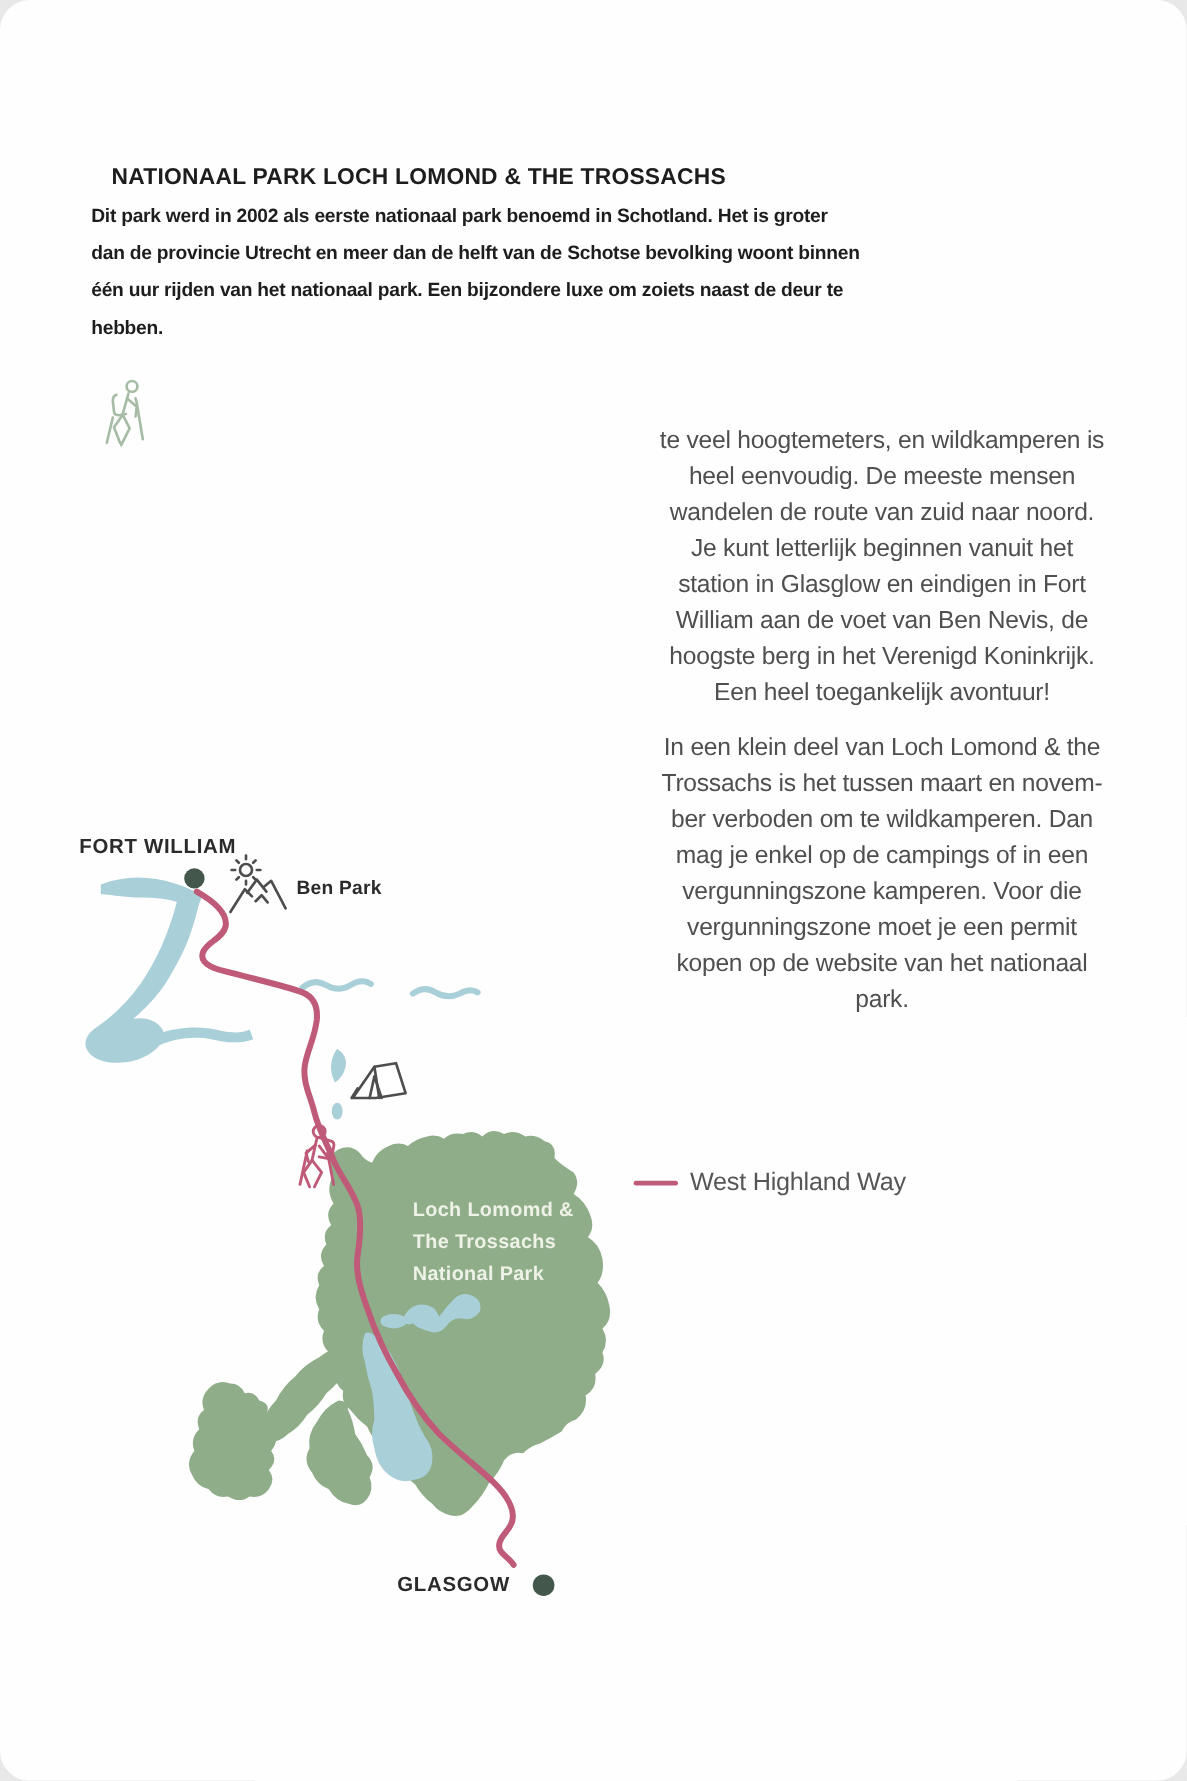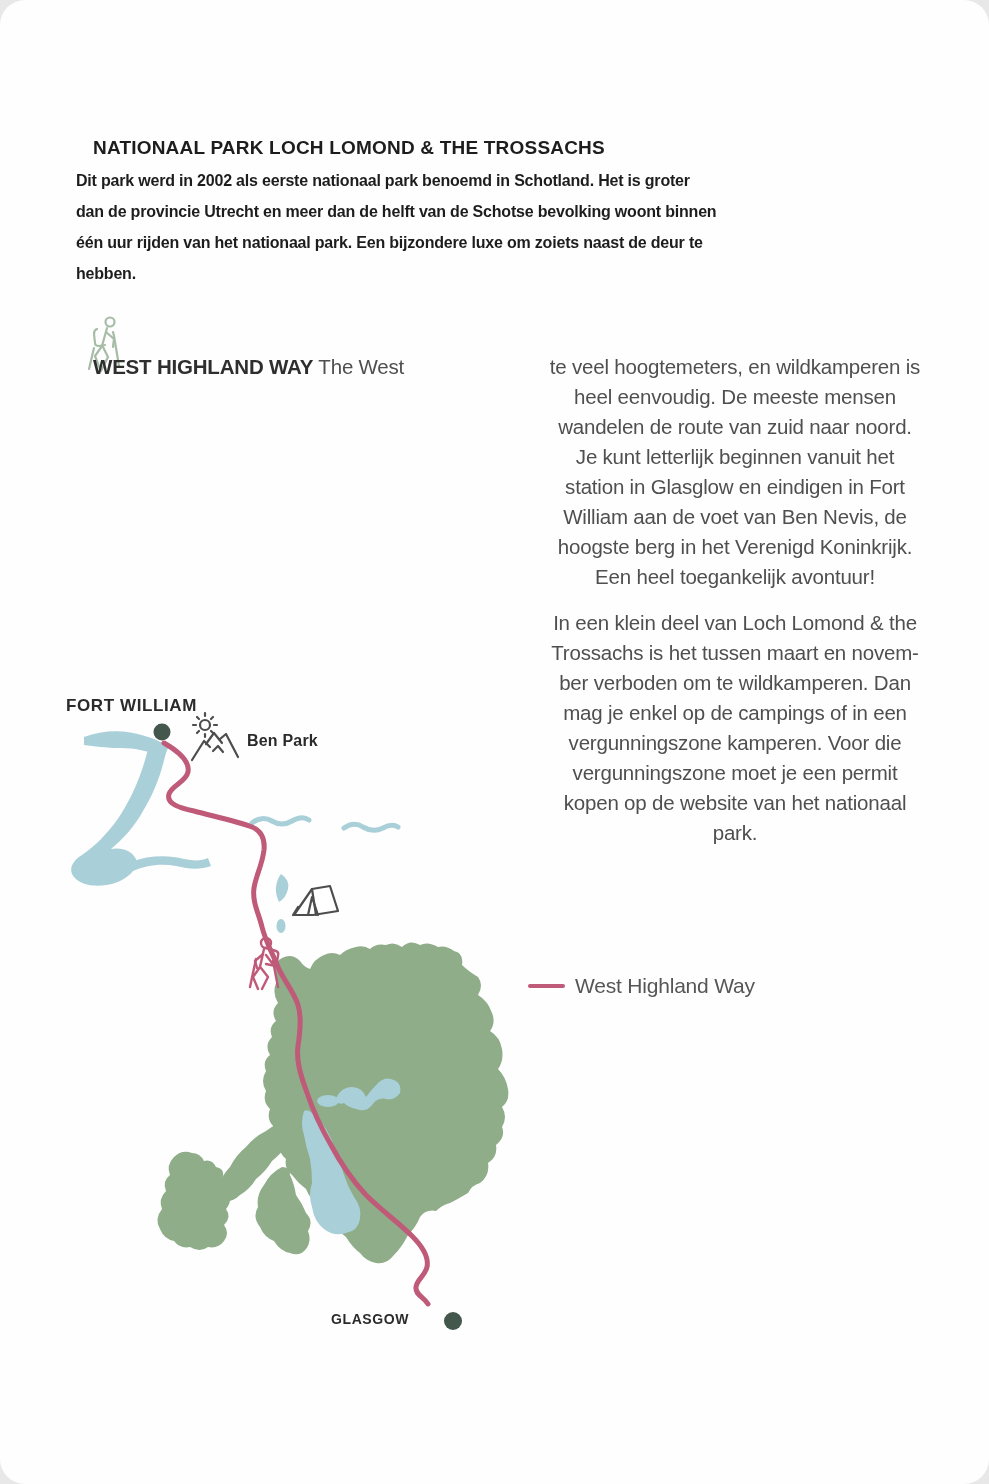--- a/index.html
+++ b/index.html
@@ -50,21 +50,21 @@
   .para2 { margin-top:16px; }
   .walker-icon-wrap { left:85px; top:316px; width:42px; height:58px; }
 
   
   .map-label {
     font-weight:bold; color:var(--label-ink);
     letter-spacing:0.6px; white-space:nowrap;
   }
   .lbl-fortwilliam { left:66px;  top:696px;  font-size:17px; }
   .lbl-bennevis    { left:247px; top:732px;  font-size:16px; letter-spacing:0.2px; }
-  .lbl-glasgow     { left:331px; top:1311px; font-size:14px; }
+  .lbl-glasgow     { left:331px; top:1311px; font-size:17px; }
   .lbl-park {
     left:344px; top:995px;
     font-size:16.5px; font-weight:bold; color:var(--park-label-text);
     line-height:27px; letter-spacing:0.3px; white-space:nowrap;
   }
 
   
   .legend { left:528px; top:974px; display:flex; align-items:center; }
   .legend-line {
     width:37px; height:4px; border-radius:2px;
@@ -105,22 +105,20 @@
         <path d="M21,16 L29,23 L28,31"></path>
         <path d="M28,16 L29,20 L34,50"></path>
         <path d="M17,30 L10,40 L15,53"></path>
         <path d="M18,31 L23,41 L16,55"></path>
         <path d="M9,32 L4,53"></path>
       </g>
     </svg>
   </div>
 
   <div class="abs col col-left">
-    <div><span class="runin">WEST HIGHLAND WAY</span>
-      <span>The West</span></div>
   </div>
 
   <div class="abs col col-right">
     <div>te veel hoogtemeters, en wildkamperen is<br>heel eenvoudig. De meeste mensen<br>wandelen de route van zuid naar noord.<br>Je kunt letterlijk beginnen vanuit het<br>station in Glasglow en eindigen in Fort<br>William aan de voet van Ben Nevis, de<br>hoogste berg in het Verenigd Koninkrijk.<br>Een heel toegankelijk avontuur!</div>
     <div class="para2">In een klein deel van Loch Lomond &amp; the<br>Trossachs is het tussen maart en novem-<br>ber verboden om te wildkamperen. Dan<br>mag je enkel op de campings of in een<br>vergunningszone kamperen. Voor  die<br>vergunningszone moet je een permit<br>kopen op de website van het nationaal<br>park.</div>
   </div>
 
   <svg class="abs" style="left:50px; top:675px;" width="480" height="700" viewBox="0 0 480 700">
 
     <g>
@@ -215,19 +213,20 @@
       <path d="M216,280 L222,288"></path>
       <path d="M223,286 L228,312"></path>
       <path d="M210,292 L203,302 L208,314"></path>
       <path d="M211,293 L218,302 L212,314"></path>
     </g>
   </svg>
 
   <div class="abs map-label lbl-fortwilliam">FORT WILLIAM</div>
   <div class="abs map-label lbl-bennevis">Ben Park</div>
   <div class="abs map-label lbl-glasgow">GLASGOW</div>
+  <div class="abs lbl-park">Loch Lomomd &amp;<br>The Trossachs<br>National Park</div>
 
   <div class="abs legend">
     <span class="legend-line"></span>
     <span class="legend-text">West Highland Way</span>
   </div>
 
 </div>
 
 </body></html>

